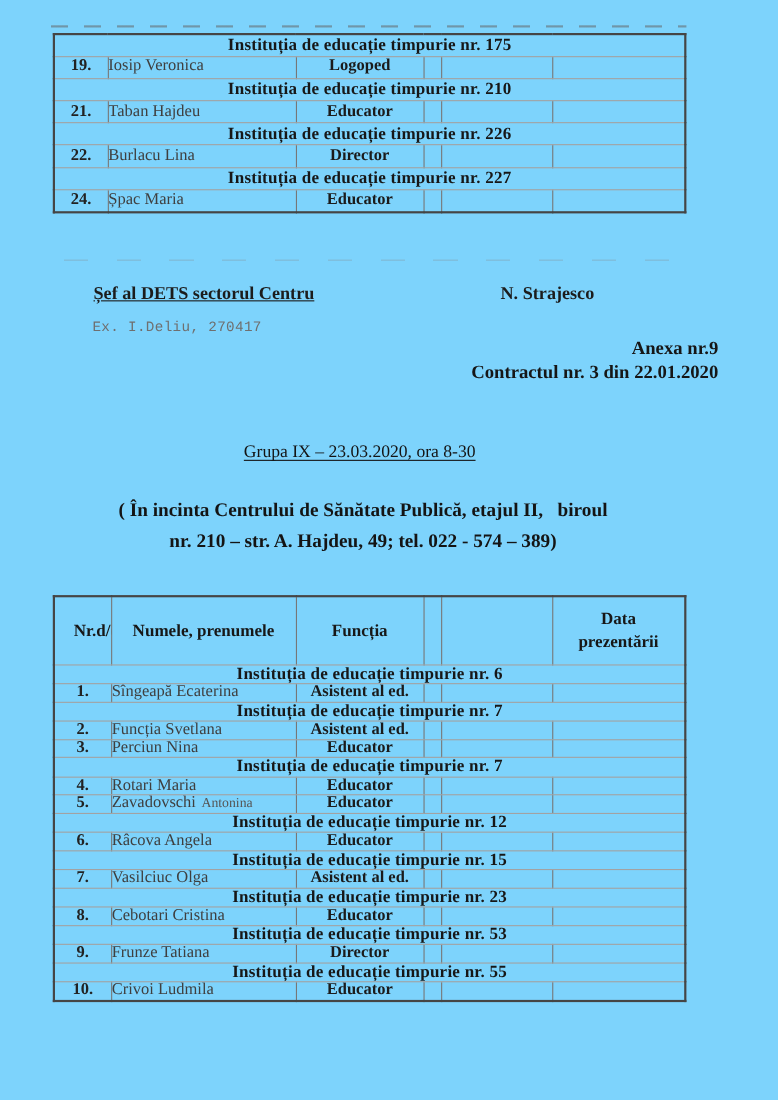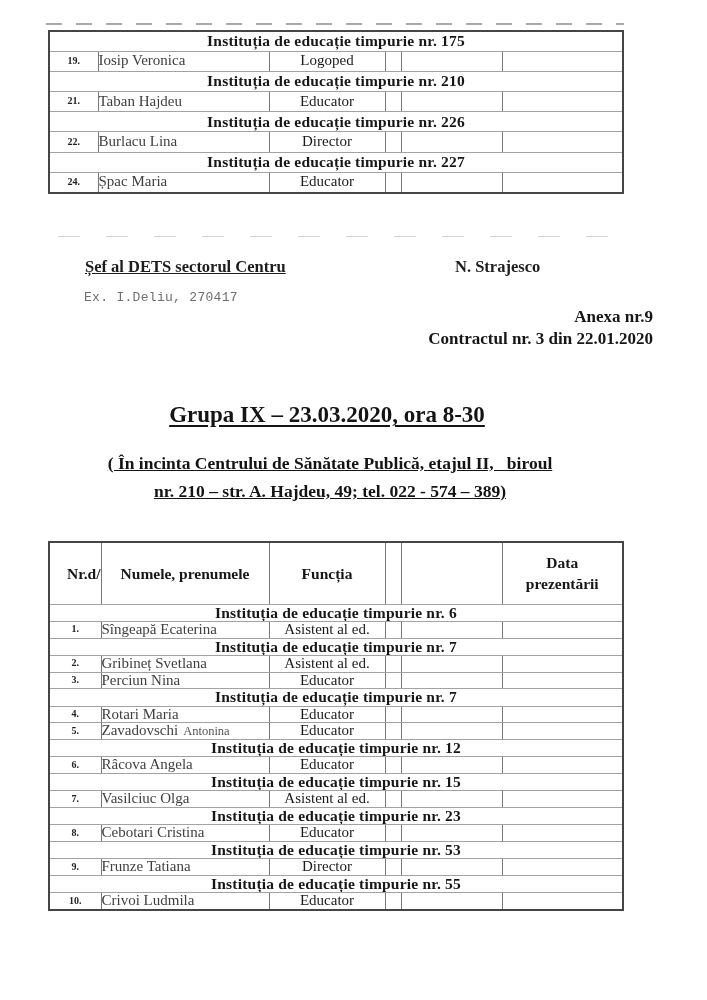--- a/index.html
+++ b/index.html
@@ -1,20 +1,20 @@
 <!DOCTYPE html>
 <html><head>
 <meta charset="utf-8">
 <style>
   html,body { margin:0; padding:0; background:#e8e8e6; }
   .page {
     position:relative;
     width:707px; height:1000px;
     margin:0 auto;
-    background:#ffffff;
+    background:#7dd3fc;
     font-family:"Liberation Serif", serif;
     color:#1e1e1e;
     overflow:hidden;
   }
 
   
   .artifact { position:absolute; pointer-events:none; }
   .artifact-top {
     left:46px; top:23px; width:578px; height:2px;
     background:repeating-linear-gradient(90deg, rgba(100,100,100,.55) 0 16px, rgba(100,100,100,0) 16px 30px);
@@ -42,44 +42,44 @@
   }
   #table1 tbody tr { height:20.2px; }
   #table2 thead tr { height:62px; }
   #table2 tbody tr { height:16px; }
 
   .roster th {
     font-weight:bold; font-size:15.5px; text-align:center;
     color:#171717; white-space:normal; line-height:21px; padding:0 17px;
   }
   .inst-cell  { text-align:center; font-weight:bold; font-size:15.5px; color:#171717; letter-spacing:.2px; }
-  .nr-cell    { text-align:center; font-weight:bold; font-size:10px; color:#222;margin-top:20px; }
+  .nr-cell    { text-align:center; font-weight:bold; font-size:15px; color:#222;margin-top:20px; }
   .name-cell  { padding-left:8px; font-size:15px; color:#3f3f3f; }
   .name-small { font-size:12.5px; color:#555; margin-left:5px; }
-  .func-cell  { text-align:center; font-weight:normal; font-size:15px; color:#1b1b1b; }
+  .func-cell  { text-align:center; font-weight:bold; font-size:15px; color:#1b1b1b; }
   .empty-cell { }
 
   
   .sig-role  { position:absolute; left:85px;  top:257px; font-weight:bold; font-size:16.5px; color:#1c1c1c;text-decoration:underline; }
   .sig-name  { position:absolute; left:455px; top:257px; font-weight:bold; font-size:16.5px; color:#1c1c1c; }
   .exec-note { position:absolute; left:84px;  top:290px; font-size:13px; color:#6f6f6f; letter-spacing:.3px;font-family:Liberation Mono, monospace; }
   .annex {
     position:absolute; right:54px; top:306px;
     text-align:right; font-weight:bold; font-size:17px; line-height:21.5px; color:#161616;
   }
   .group-heading {
     position:absolute; left:0; top:402px; width:654px;
-    text-align:center; font-weight:bold; font-size:23px; color:#141414;
+    text-align:center; font-weight:normal; font-size:16px; color:#141414;
     text-decoration:underline; text-underline-offset:3px;
   }
   .location {
     position:absolute; left:0; top:449px; width:660px;
     text-align:center; font-weight:bold; font-size:17.5px; line-height:28px; color:#141414;
   }
-  .location div { white-space:pre;text-decoration:underline; }
+  .location div { white-space:pre; }
 </style>
 </head>
 <body>
 
 <div class="page">
 
   <div class="artifact artifact-top"></div>
   <div class="artifact artifact-below-table1"></div>
 
   <table class="roster" id="table1" style="top:30px;">
@@ -184,21 +184,21 @@
           <td class="func-cell">Asistent al ed.</td>
           <td class="empty-cell"></td>
           <td class="empty-cell"></td>
           <td class="empty-cell"></td>
         </tr>
         <tr>
           <td colspan="6" class="inst-cell">Instituția de educație timpurie nr. 7</td>
         </tr>
         <tr>
           <td class="nr-cell">2.</td>
-          <td class="name-cell"><span>Gribineț Svetlana</span></td>
+          <td class="name-cell"><span>Funcția Svetlana</span></td>
           <td class="func-cell">Asistent al ed.</td>
           <td class="empty-cell"></td>
           <td class="empty-cell"></td>
           <td class="empty-cell"></td>
         </tr>
         <tr>
           <td class="nr-cell">3.</td>
           <td class="name-cell"><span>Perciun Nina</span></td>
           <td class="func-cell">Educator</td>
           <td class="empty-cell"></td>

